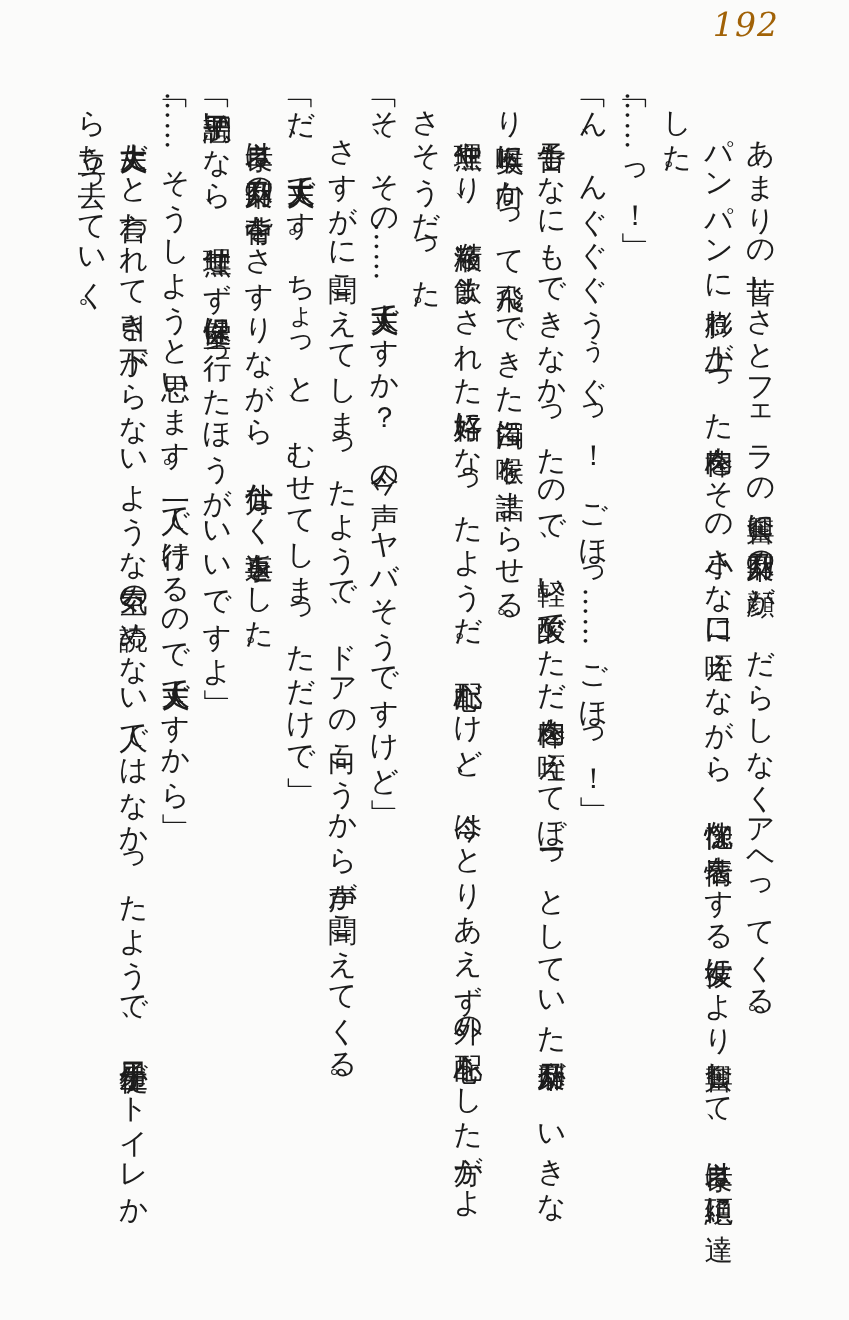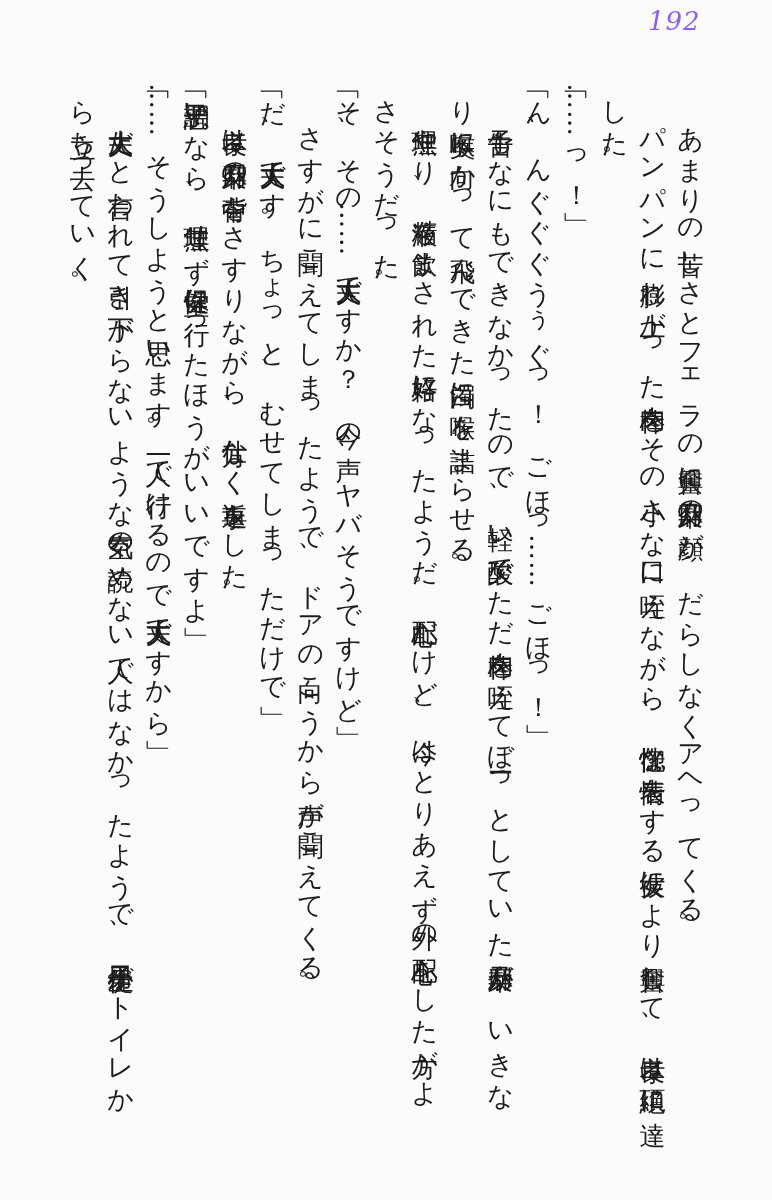--- a/index.html
+++ b/index.html
@@ -17,23 +17,23 @@
   .page {
     position: absolute;
     inset: 0;
   }
   .page-number {
     position: absolute;
     top: 6px;
     left: 648px;
     width: 44px;
     text-align: center;
-    font-size: 26px;
+    font-size: 30px;
     font-style: italic;
-    color: #8b5cf6;
+    color: #a16207;
     letter-spacing: 1px;
   }
   .text-area {
     position: absolute;
     top: 82px;
     right: 62px;
     width: 650px;
     height: 1038px;
     writing-mode: vertical-rl;
     text-orientation: mixed;

